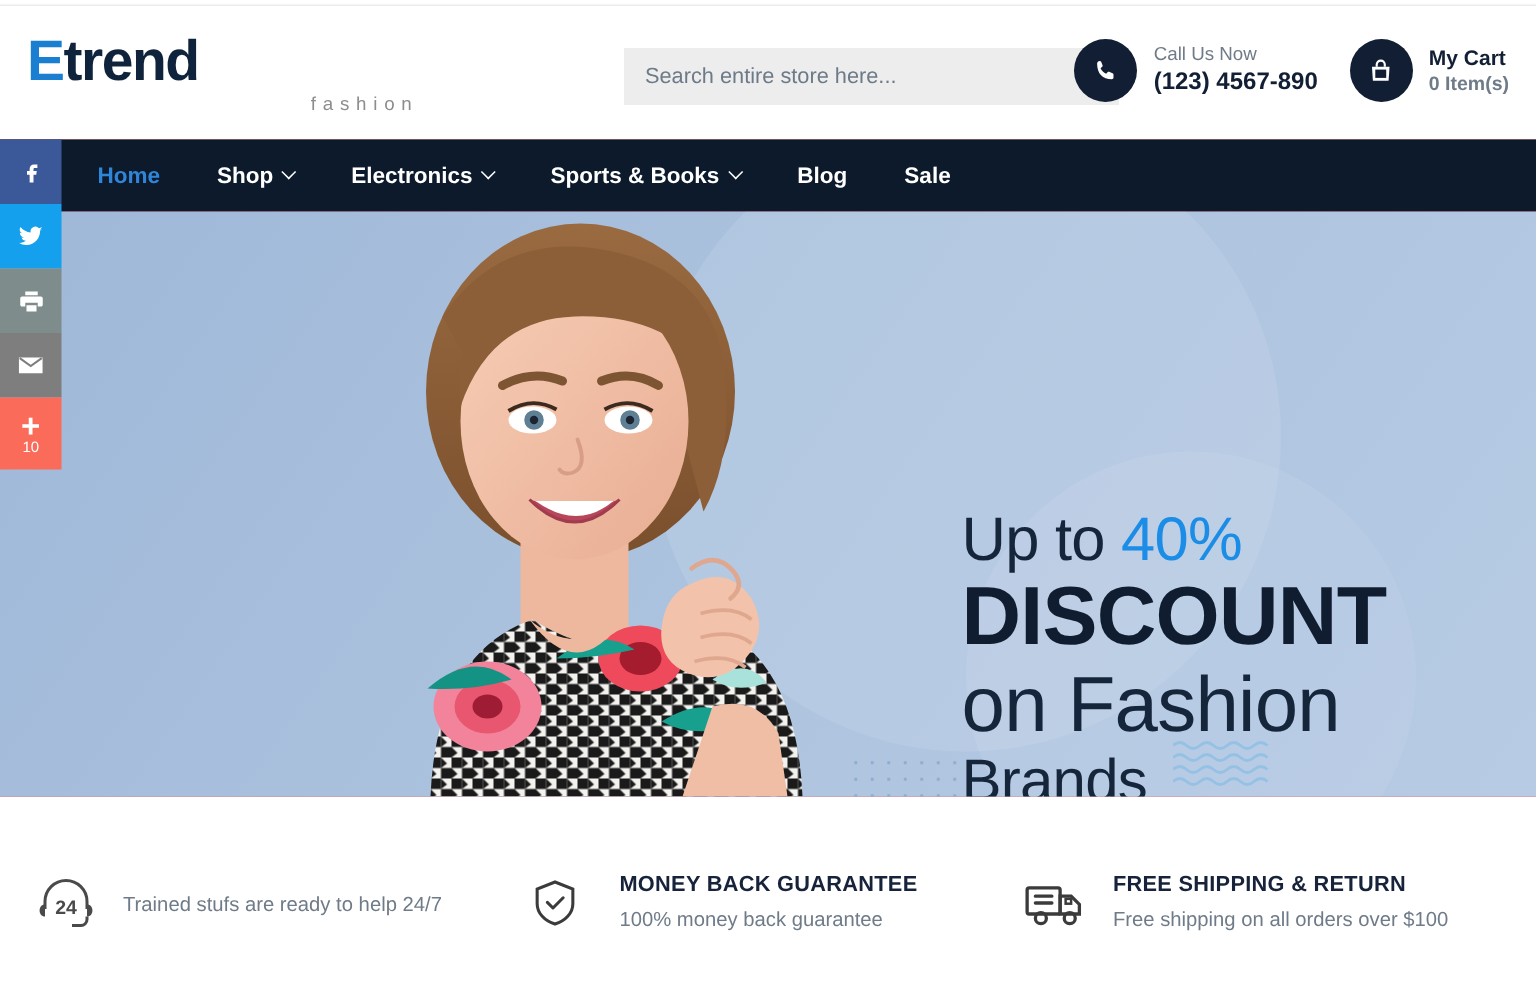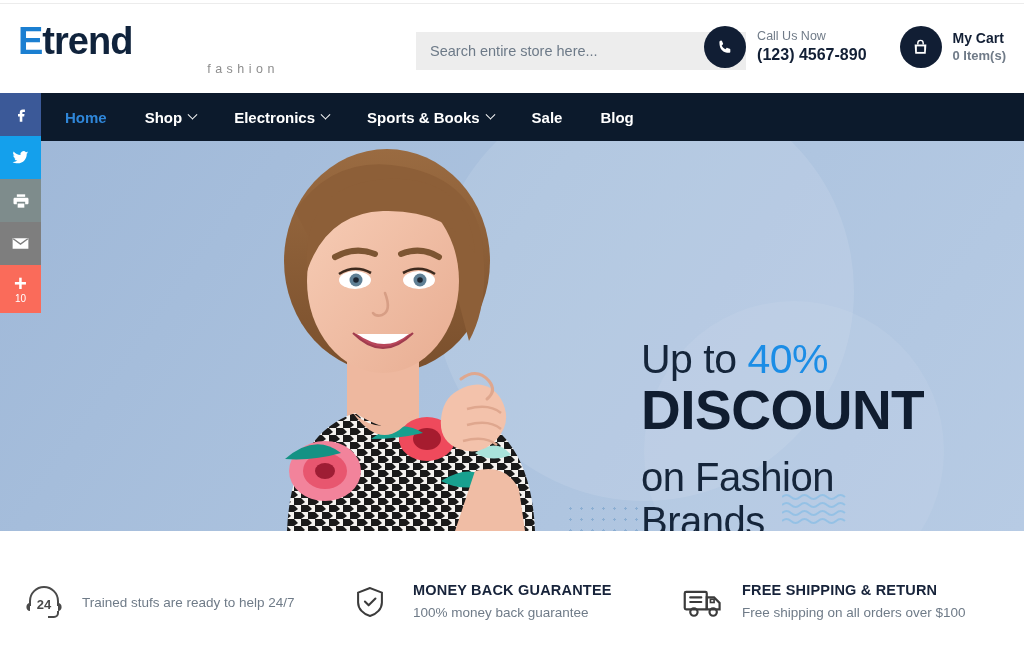--- a/index.html
+++ b/index.html
@@ -39,21 +39,21 @@
   .search-input {
     flex: 1; border: none; outline: none; background: transparent;
     font-family: "Liberation Sans", sans-serif; font-size: 14.5px; color: #5d6b7a;
   }
   .search-input::placeholder { color: #6d7a88; }
   .search-icon { width: 20px; height: 20px; flex: none; }
 
   
   .head-actions {
     position: absolute; right: 18px; top: 22px;
-    display: flex; align-items: center; gap: 33px;
+    display: flex; align-items: center; gap: 21px;
   }
   .head-item { display: flex; align-items: center; gap: 11px; }
   .circ {
     width: 42px; height: 42px; border-radius: 50%; background: #111e34;
     display: flex; align-items: center; justify-content: center; flex: none;
   }
   .head-txt-top { font-size: 12.5px; color: #707b88; line-height: 1.35; }
   .head-txt-bot { font-size: 16px; color: #121f35; font-weight: bold; line-height: 1.3; }
   .cart .head-txt-top { font-weight: bold; color: #121f35; font-size: 14px; }
   .cart .head-txt-bot { font-weight: bold; color: #707b88; font-size: 13px; }
@@ -119,21 +119,21 @@
   .model { position: absolute; left: 175px; bottom: 0; width: 420px; height: 390px; }
 
   
   .hero-copy { position: absolute; left: 641px; top: 196px; width: 340px; }
   .line1 { font-size: 41px; color: #15253a; line-height: 1.08; letter-spacing: -.5px; }
   .line1 .pct { color: #1b8de6; font-weight: normal; }
   .line2 {
     font-size: 55px; font-weight: bold; color: #101d30; line-height: 1.06;
     letter-spacing: -.5px; margin-top: 0;
   }
-  .line3 { font-size: 40px; color: #15253a; line-height: 1.12; letter-spacing: -.5px; margin-top: 15px; }
+  .line3 { font-size: 52px; color: #15253a; line-height: 1.12; letter-spacing: -.5px; margin-top: 1px; }
   .line4 { font-size: 40px; color: #15253a; line-height: 1.12; letter-spacing: -.5px; }
 
   
   .features {
     height: 141px; background: #ffffff; display: flex; align-items: center;
     padding: 0 18px 0 14px;
   }
   .feat { display: flex; align-items: center; gap: 16px; }
   .feat.f1 { width: 345px; padding-left: 8px; }
   .feat.f2 { width: 335px; }
@@ -210,24 +210,24 @@
     </div>
     <div class="nav-item">
       <span>Electronics</span>
       <i class="chev"></i>
     </div>
     <div class="nav-item">
       <span>Sports &amp; Books</span>
       <i class="chev"></i>
     </div>
     <div class="nav-item">
+      <span>Blog</span>
+    </div>
+    <div class="nav-item">
       <span>Sale</span>
-    </div>
-    <div class="nav-item">
-      <span>Blog</span>
     </div>
   </div>
 
   <div class="social-rail">
     <div class="soc fb">
       <svg viewBox="0 0 24 24" width="20" height="20" fill="#ffffff">
         <path d="M14.6 8.4h2.1V5.5h-2.6c-2.4 0-3.6 1.4-3.6 3.6v1.7H8.4v2.9h2.1V20h3.1v-6.3h2.2l.4-2.9h-2.6V9.3c0-.6.3-.9 1-.9z"></path>
       </svg>
     </div>
     <div class="soc tw">

